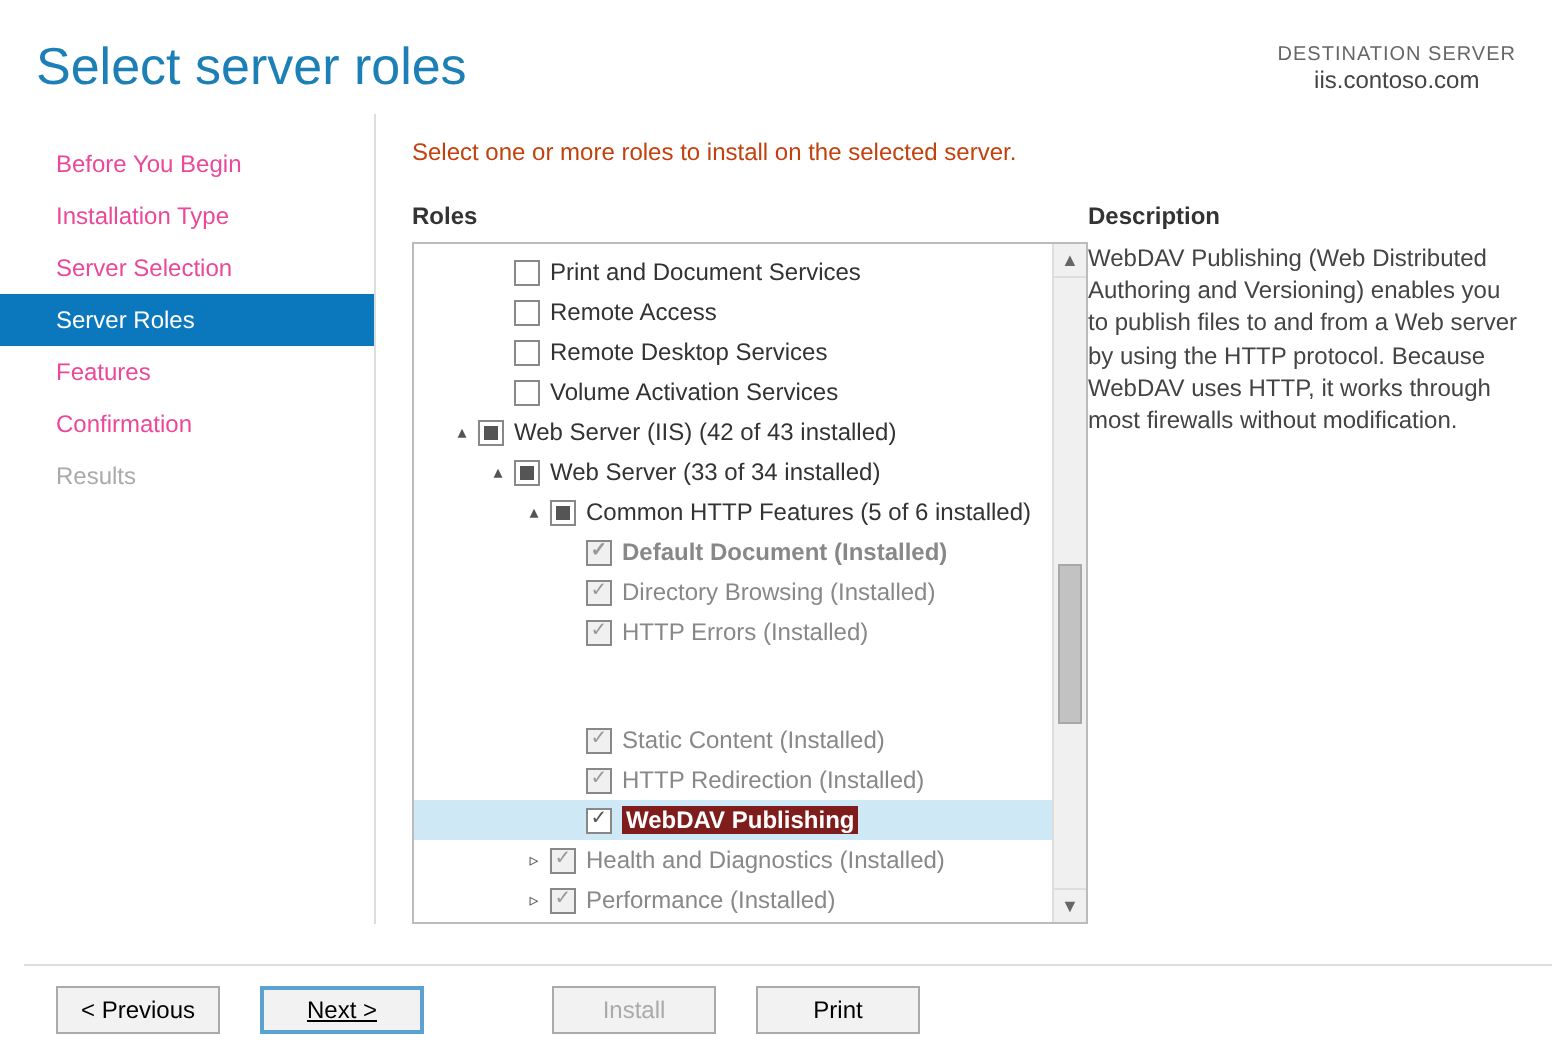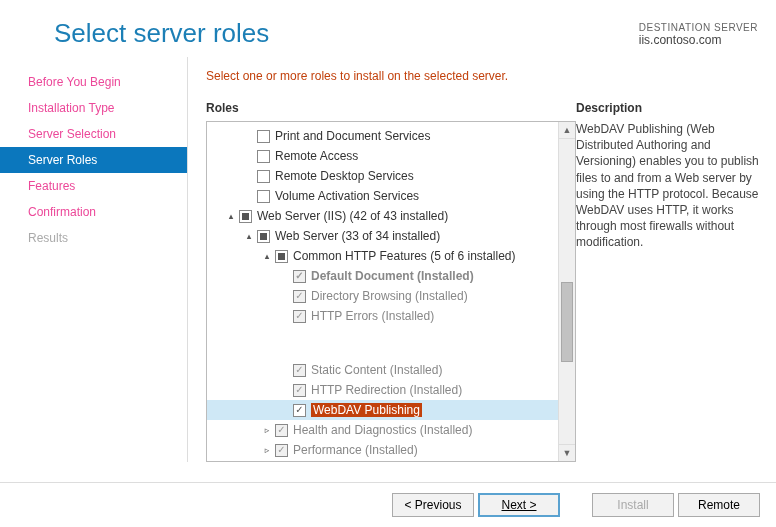--- a/index.html
+++ b/index.html
@@ -16,24 +16,23 @@
   .header {
     padding: 18px 18px 8px 18px;
     display: flex;
     justify-content: space-between;
     align-items: flex-start;
   }
   .title {
     font-size: 26px;
     font-weight: 300;
     color: #1c7fb6;
-    margin-left: 36px;
   }
   .dest {
-    text-align: left;
+    text-align: center;
     font-size: 10px;
     color: #666;
     padding-top: 4px;
   }
   .dest .label { letter-spacing: 0.5px; }
   .dest .host { font-size: 12px; color: #444; }
   .body {
     display: flex;
     height: 405px;
   }
@@ -54,21 +53,21 @@
   }
   .step.disabled { color: #aaa; cursor: default; }
   .main {
     flex: 1;
     padding: 12px 16px 0 18px;
     display: flex;
     flex-direction: column;
   }
   .instruction { font-size: 12px; color: #c2410c; margin-bottom: 18px; }
   .cols { display: flex; flex: 1; overflow: hidden; }
-  .roles-col { width: 370px; display: flex; flex-direction: column; }
+  .roles-col { width: 338px; display: flex; flex-direction: column; }
   .col-head { font-weight: 600; font-size: 12px; margin-bottom: 6px; }
   .tree-wrap {
     border: 1px solid #bbb;
     flex: 1;
     position: relative;
     overflow: hidden;
   }
   .tree {
     position: absolute;
     top: 0; left: 0; right: 17px; bottom: 0;
@@ -128,31 +127,30 @@
     content: "";
     width: 7px; height: 7px;
     background: #555;
   }
   .node .chk.checked { color: #555; }
   .node .chk.checked::after { content: "✓"; }
   .node .chk.checked.gray { background: #f0f0f0; color: #999; }
   .node .lbl { color: #333; }
   .node .lbl.gray { color: #888; }
   .node.selected { background: #cfe8f6; }
-  .node.selected .lbl.hl { background: #c2410c; color: #fff; padding: 0 2px; }
+  .node.selected .lbl.hl { background: #7f1d1d; color: #fff; padding: 0 2px; font-weight: bold; }
   .desc-col { flex: 1; }
   .desc-text { font-size: 12px; color: #444; line-height: 1.35; margin-top: 6px; }
   .footer {
     position: absolute;
-    bottom: 0; left: 0; right: 0;
+    bottom: 0; left: 12px; right: 0;
     border-top: 1px solid #ddd;
     padding: 10px 16px;
     display: flex;
-    justify-content: flex-end;
-    gap: 4px;
+    gap: 20px;
     background: #fff;
   }
   .btn {
     min-width: 82px;
     height: 24px;
     border: 1px solid #aaa;
     background: #f2f2f2;
     font-size: 12px;
     font-family: inherit;
     cursor: pointer;
@@ -284,14 +282,14 @@
       </div>
     </div>
   </div>
 </div>
 
 <div class="footer">
   <button class="btn">&lt; Previous</button>
   <button class="btn default">Next &gt;</button>
   <span class="gap"></span>
   <button class="btn" disabled="">Install</button>
-  <button class="btn">Remote</button>
+  <button class="btn">Print</button>
 </div>
 
 </body></html>

